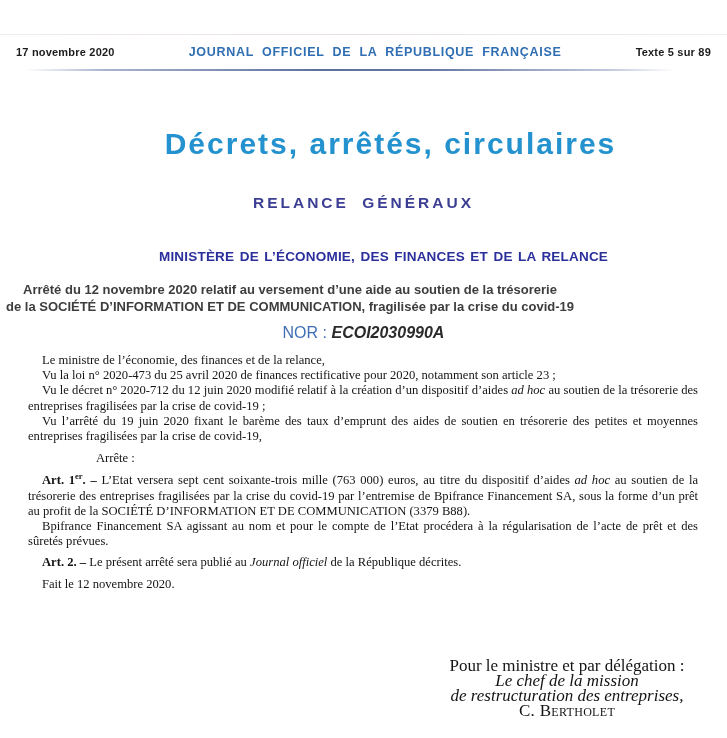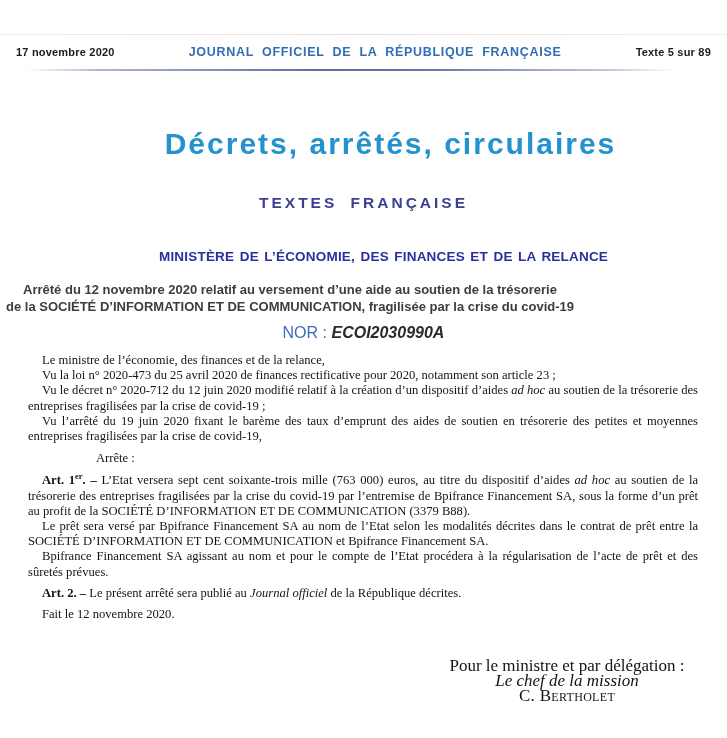--- a/index.html
+++ b/index.html
@@ -80,45 +80,45 @@
   <div class="header-row">
     <span class="h-date">17 novembre 2020</span>
     <span class="h-journal">JOURNAL OFFICIEL DE LA RÉPUBLIQUE FRANÇAISE</span>
     <span class="h-ref">Texte 5 sur 89</span>
   </div>
 
   <div class="rule-header"></div>
 
   <div class="main-title">Décrets, arrêtés, circulaires</div>
 
-  <div class="section-title">TEXTES FRANÇAISE</div>
+  <div class="section-title">RELANCE GÉNÉRAUX</div>
 
   <div class="ministry">MINISTÈRE DE L’ÉCONOMIE, DES FINANCES ET DE LA RELANCE</div>
 
   <div class="doc-title">
     <span class="line">Arrêté du 12 novembre 2020 relatif au versement d’une aide au soutien de la trésorerie</span>
     <span class="line">de la SOCIÉTÉ D’INFORMATION ET DE COMMUNICATION, fragilisée par la crise du covid-19</span>
   </div>
 
   <div class="nor">
     <span class="nor-label">NOR : </span><span class="nor-value">ECOI2030990A</span>
   </div>
 
   <div class="doc-body">
     <p>Le ministre de l’économie, des finances et de la relance,</p>
     <p>Vu la loi n° 2020-473 du 25 avril 2020 de finances rectificative pour 2020, notamment son article 23 ;</p>
     <p><span>Vu le décret n° 2020-712 du 12 juin 2020 modifié relatif à la création d’un dispositif d’aides </span><i>ad hoc</i><span> au soutien de la trésorerie des entreprises fragilisées par la crise de covid-19 ;</span></p>
     <p>Vu l’arrêté du 19 juin 2020 fixant le barème des taux d’emprunt des aides de soutien en trésorerie des petites et moyennes entreprises fragilisées par la crise de covid-19,</p>
     <p class="p-arrete">Arrête :</p>
     <p><b><span>Art. 1</span><sup>er</sup><span>. – </span></b><span>L’Etat versera sept cent soixante-trois mille (763 000) euros, au titre du dispositif d’aides </span><i>ad hoc</i><span> au soutien de la trésorerie des entreprises fragilisées par la crise du covid-19 par l’entremise de Bpifrance Financement SA, sous la forme d’un prêt au profit de la SOCIÉTÉ D’INFORMATION ET DE COMMUNICATION (3379 B88).</span></p>
-    <p>Le prêt sera versé par Bpifrance Financement SA au nom de l’Etat selon les modalités décrites dans le contrat de prêt entre la SOCIÉTÉ D’INFORMATION ET DE COMMUNICATION et Bpifrance Financement SA.</p>
     <p>Bpifrance Financement SA agissant au nom et pour le compte de l’Etat procédera à la régularisation de l’acte de prêt et des sûretés prévues.</p>
     <p class="sp"><b>Art. 2. – </b><span>Le présent arrêté sera publié au </span><i>Journal officiel</i><span> de la République décrites.</span></p>
     <p class="sp">Fait le 12 novembre 2020.</p>
   </div>
 
   <div class="signature">
     <div>Pour le ministre et par délégation :</div>
     <div class="it">Le chef de la mission</div>
+    <div class="it">de restructuration des entreprises,</div>
     <div class="sig-name">C. Bertholet</div>
   </div>
 
 </div>
 
 </body></html>

